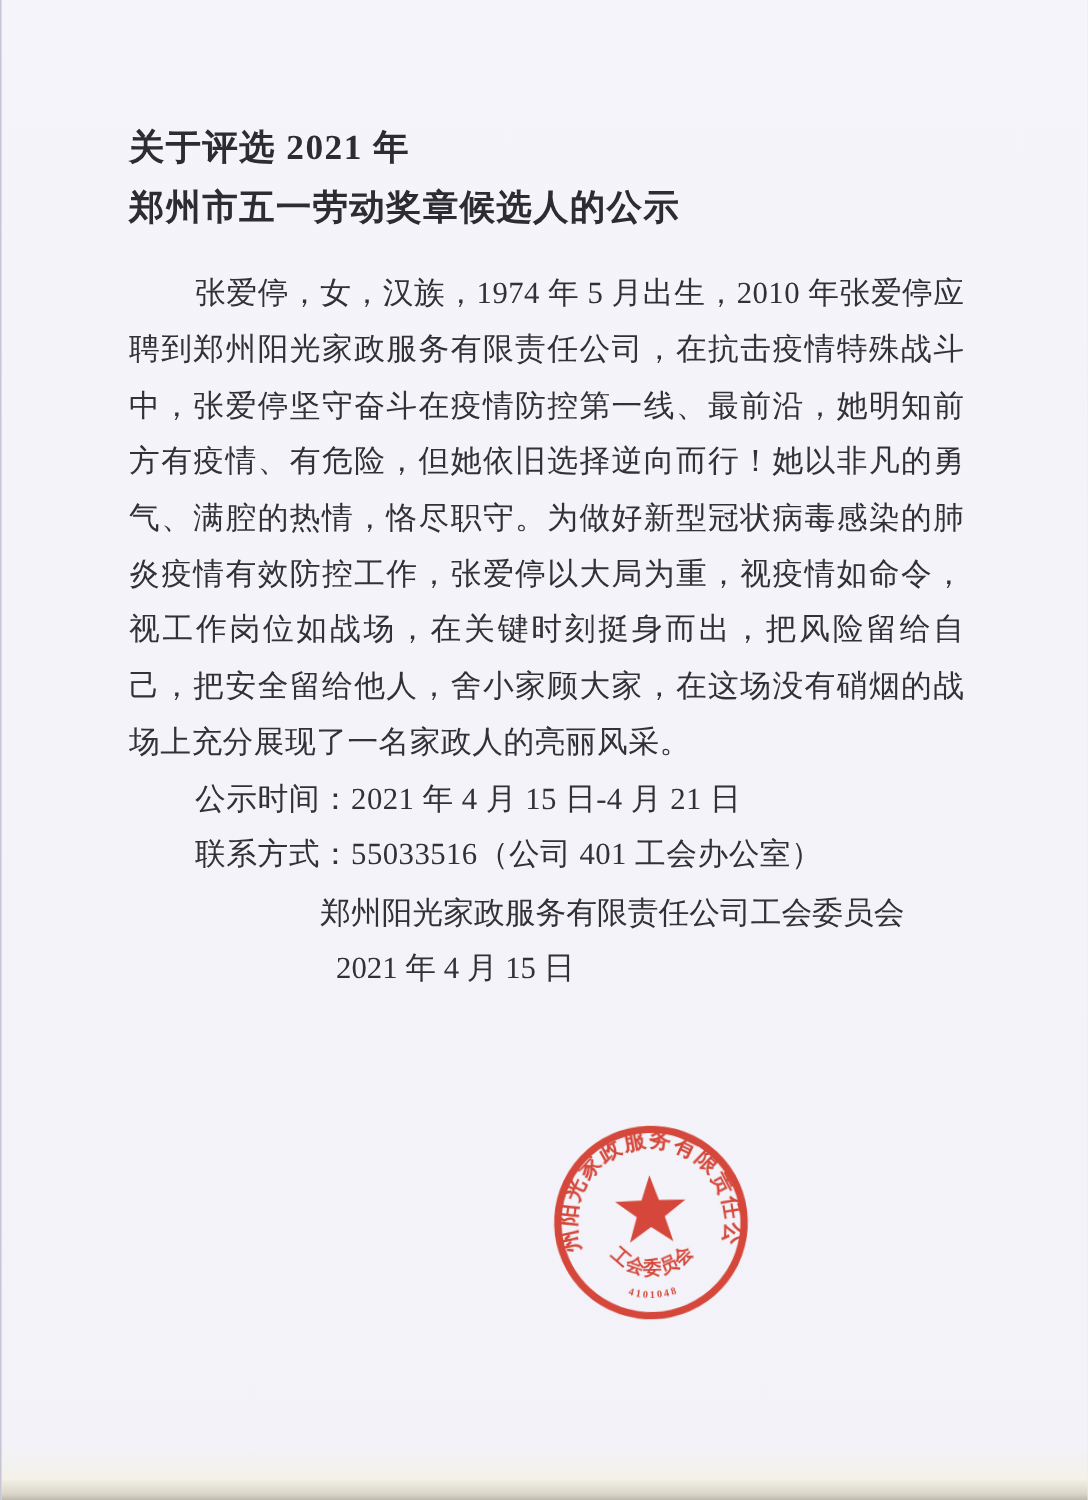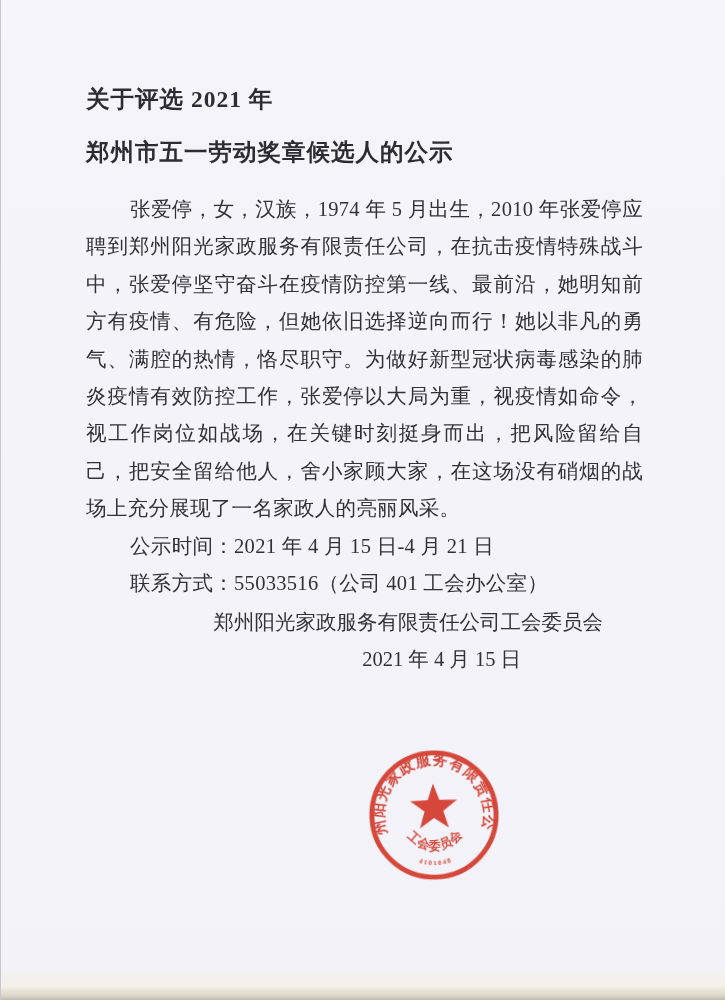--- a/index.html
+++ b/index.html
@@ -25,21 +25,21 @@
   }
   .title {
     text-align: left;
     font-weight: bold;
     font-size: 23.5px;
     line-height: 1.15;
     letter-spacing: 1px;
     color: #2c2c31;
   }
   .title.first { margin-top: 86px; }
-  .title.second { margin-top: 26px; }
+  .title.second { margin-top: 13px; }
   .body-text {
     margin-top: 25px;
     font-size: 20.5px;
     line-height: 37.4px;
     text-align: justify;
     letter-spacing: 0.3px;
   }
   .body-text p {
     margin: 0;
     text-indent: 2.15em;
@@ -47,21 +47,21 @@
   .sig-block {
     margin-top: 1px;
     font-size: 20.5px;
     line-height: 37.6px;
   }
   .sig-line {
     text-align: right;
     padding-right: 40px;
   }
   .date-line {
-    text-align: right;
+    text-align: center;
     padding-right: 122px;
   }
   .seal {
     position: absolute;
     left: 364px;
     top: 746px;
     width: 138px;
     height: 138px;
     mix-blend-mode: multiply;
     opacity: 0.88;

